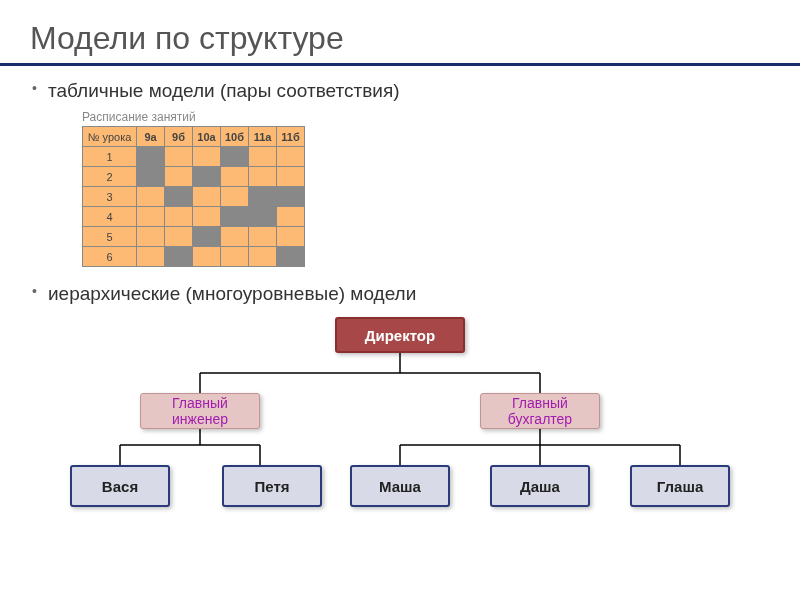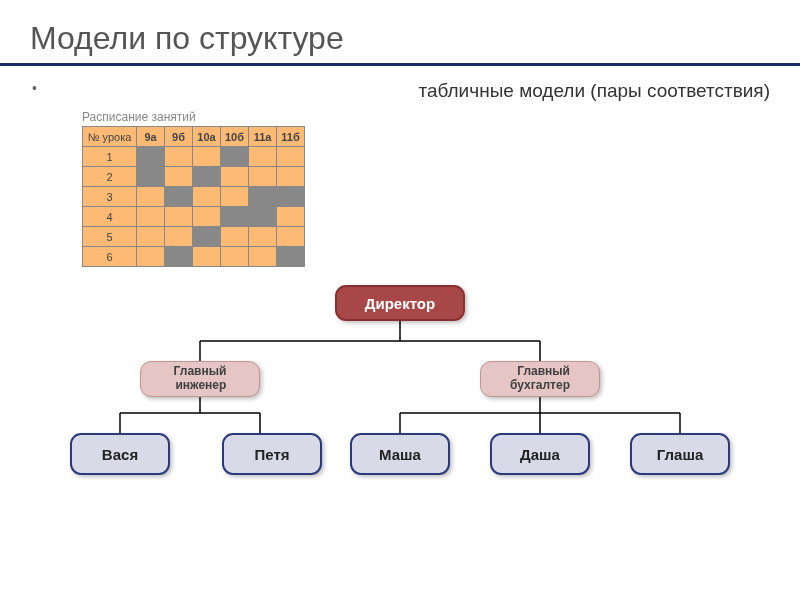--- a/index.html
+++ b/index.html
@@ -24,21 +24,20 @@
   }
   .title-underline {
     height: 3px;
     background: #1a2d6b;
     margin: 0 -30px 14px -30px;
   }
   ul.bullets {
     list-style: none;
     padding: 0;
     margin: 0;
-    text-align: right;
   }
   ul.bullets > li {
     position: relative;
     padding-left: 18px;
     font-size: 19px;
     color: #333;
     margin-bottom: 8px;
   }
   ul.bullets > li::before {
     content: "•";
@@ -77,42 +76,42 @@
     background: #888;
   }
   .hierarchy {
     position: relative;
     width: 680px;
     height: 190px;
     margin: 10px auto 0 auto;
   }
   .node {
     position: absolute;
-    border-radius: 11px;
-    text-align: right;
+    border-radius: 3px;
+    text-align: center;
     display: flex;
     align-items: center;
     justify-content: center;
     font-weight: bold;
     box-shadow: 2px 2px 4px rgba(0,0,0,0.25);
   }
   .node.director {
     background: #a84747;
     border: 2px solid #8a2f2f;
     color: #fff;
     font-size: 15px;
     width: 130px;
     height: 36px;
   }
   .node.chief {
     background: #e6c5c5;
     border: 1px solid #c29494;
-    color: #404040;
-    font-size: 12px;
-    font-weight: bold;
+    color: #a21caf;
+    font-size: 14px;
+    font-weight: normal;
     width: 120px;
     height: 36px;
     line-height: 1.15;
     white-space: pre-line;
   }
   .node.leaf {
     background: #d8dbe7;
     border: 2px solid #2a3a7a;
     color: #222;
     font-size: 15px;
@@ -205,20 +204,23 @@
             <td class="filled"></td>
             <td></td>
             <td></td>
             <td></td>
             <td class="filled"></td>
           </tr>
         </tbody>
     </table>
   </div>
 
+  <ul class="bullets">
+    <li>иерархические (многоуровневые) модели</li>
+  </ul>
 
   <div class="hierarchy">
     <svg class="lines" viewBox="0 0 680 190">
       <g stroke="#000" stroke-width="1.5" fill="none">
 
         <line x1="340" y1="38" x2="340" y2="58"></line>
 
         <line x1="140" y1="58" x2="480" y2="58"></line>
         <line x1="140" y1="58" x2="140" y2="78"></line>
         <line x1="480" y1="58" x2="480" y2="78"></line>

